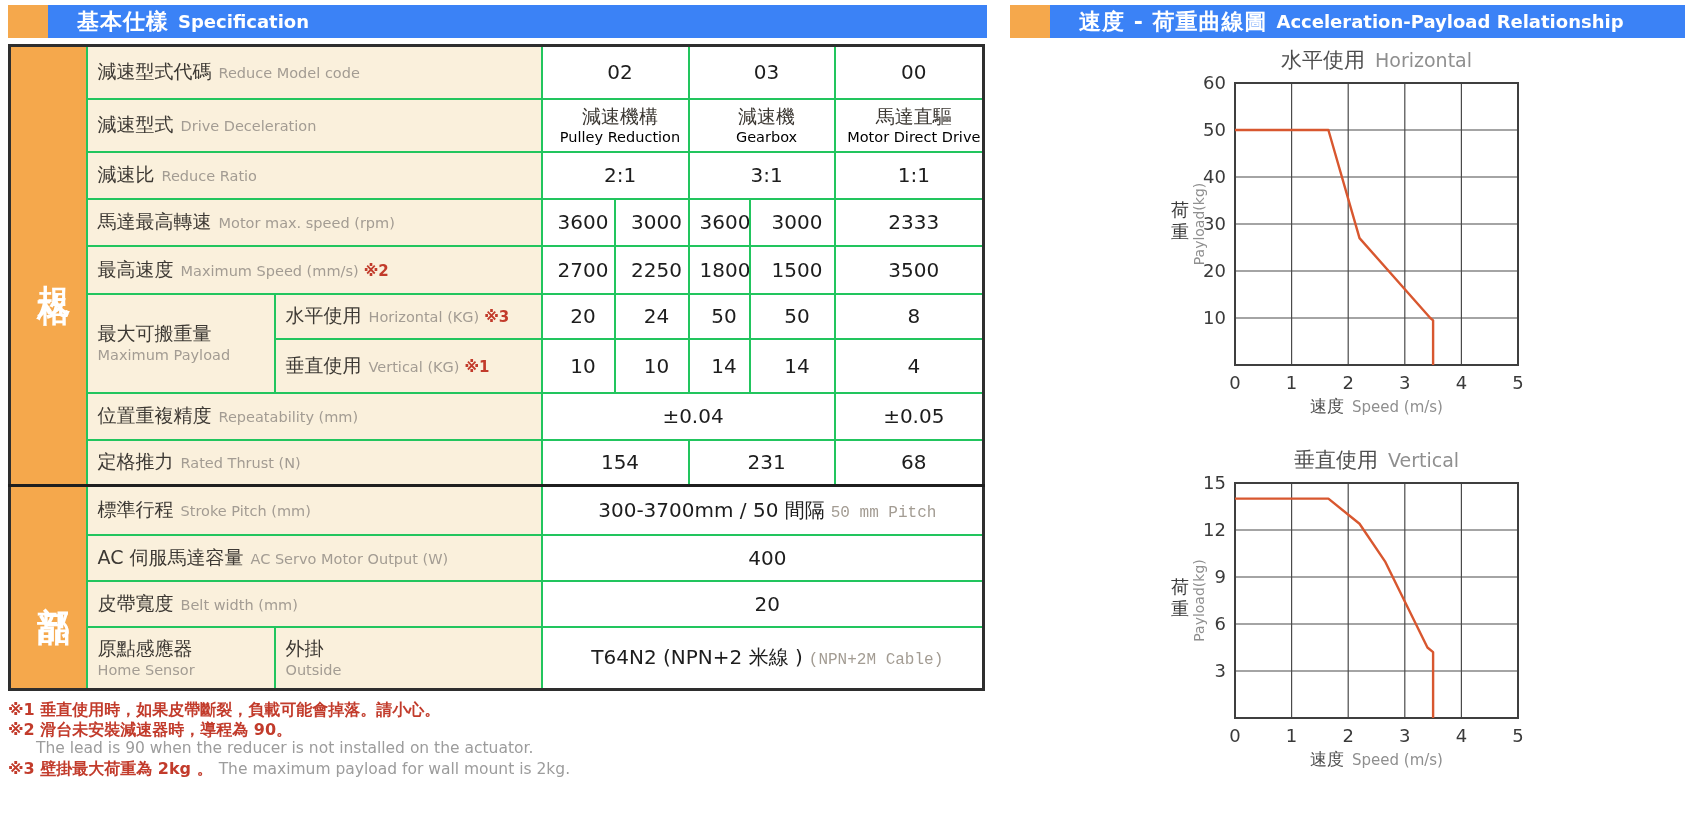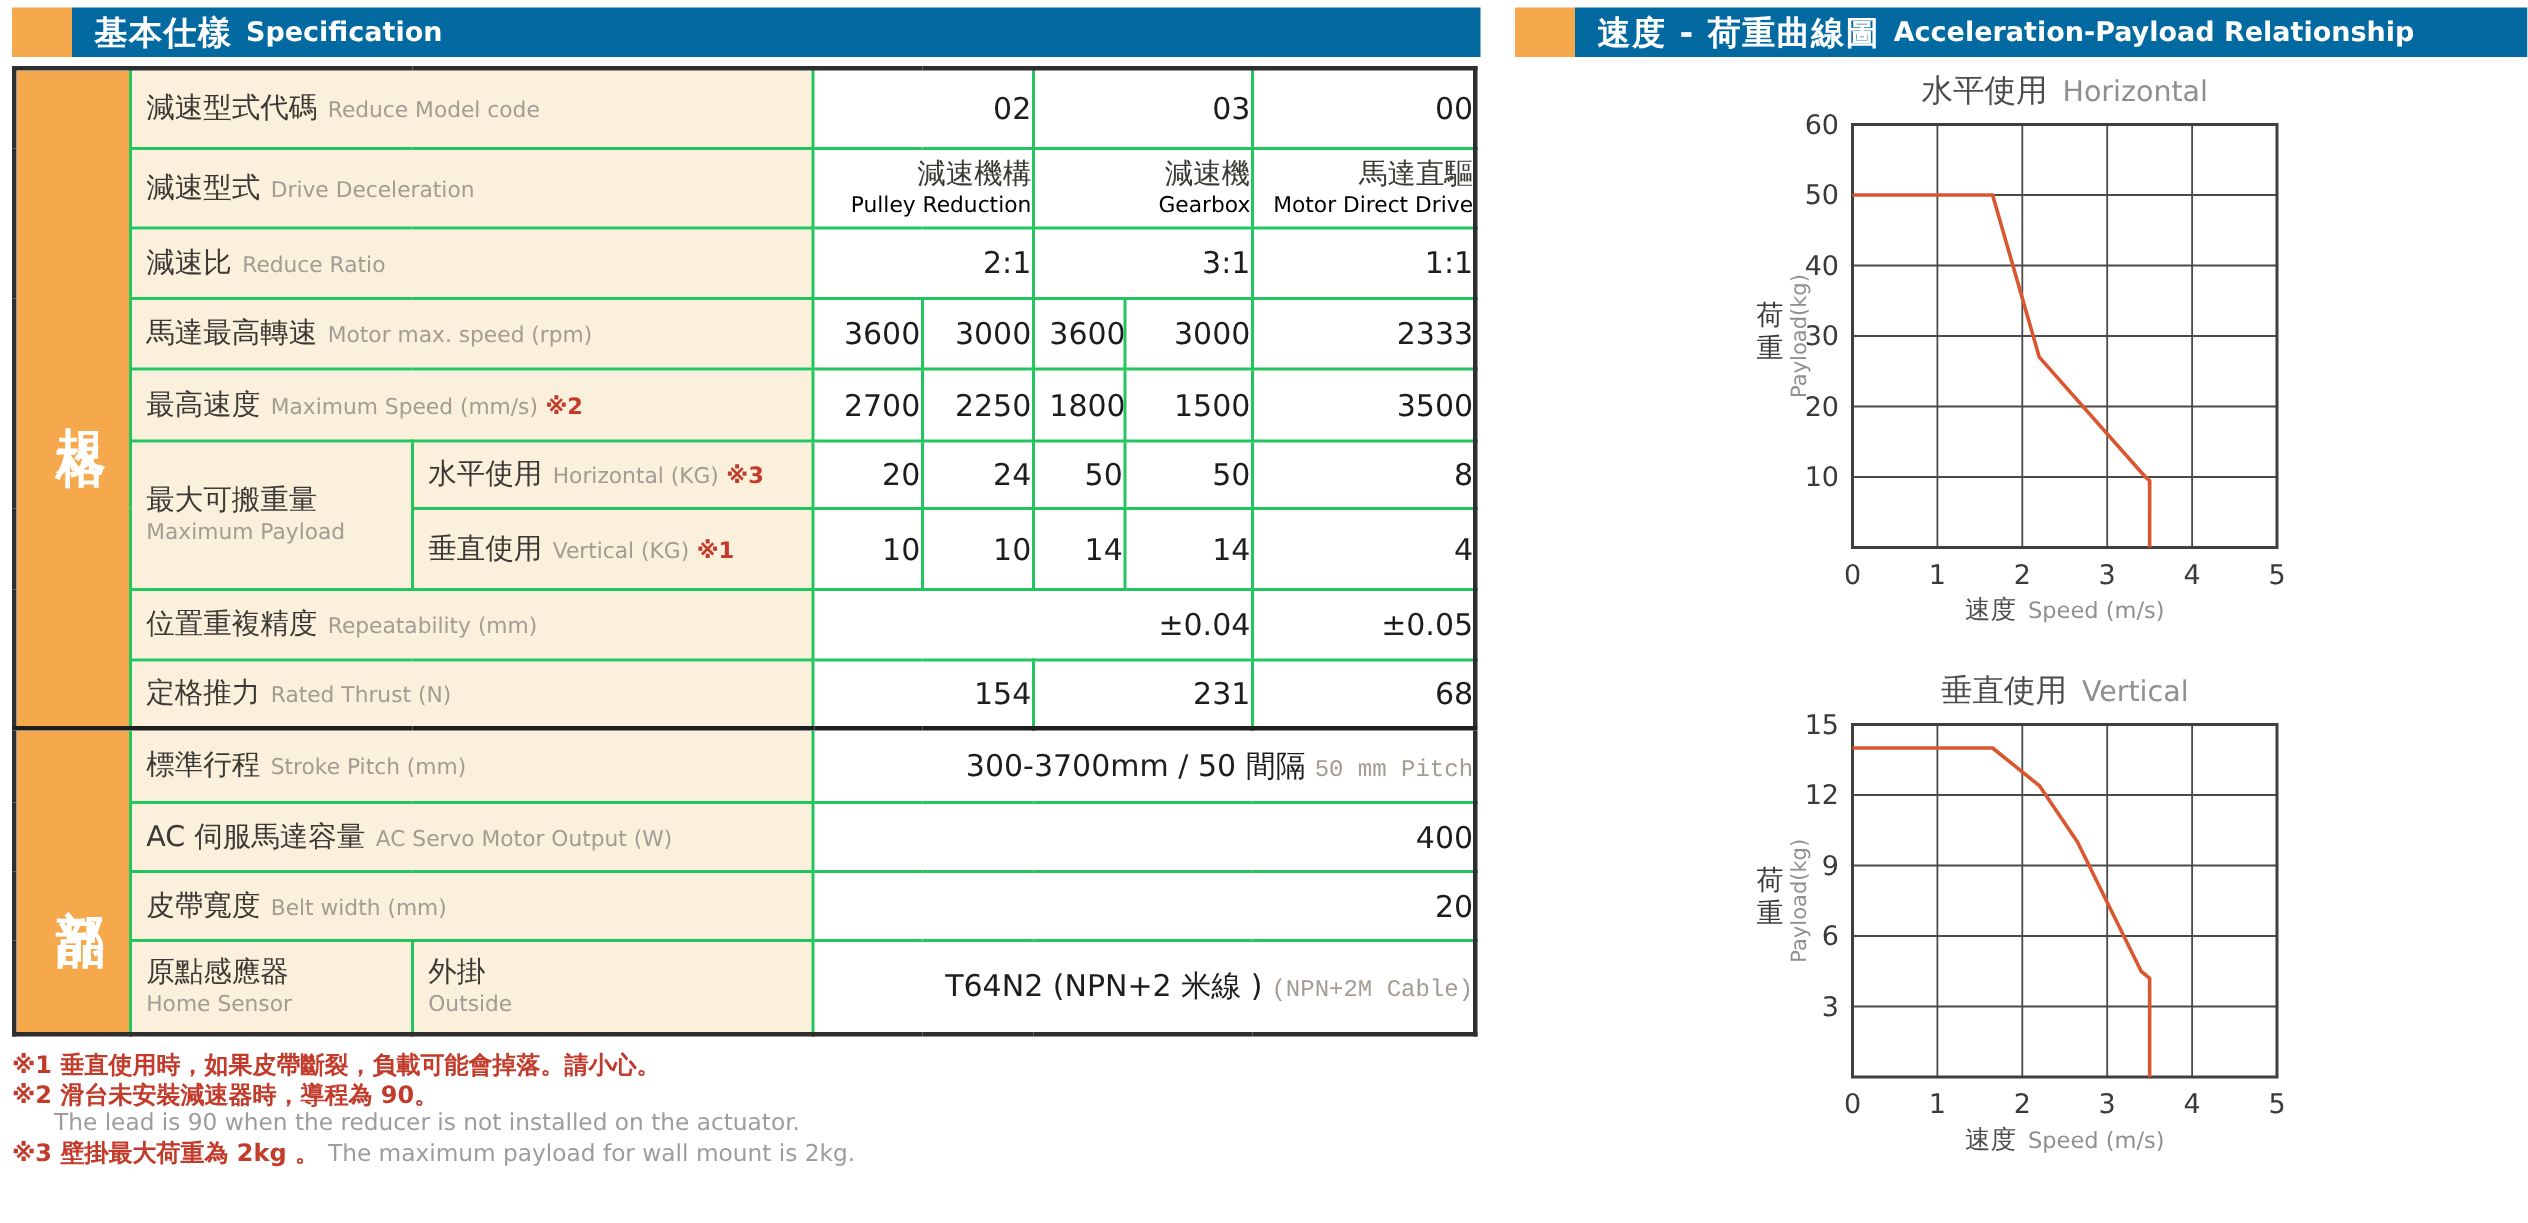--- a/index.html
+++ b/index.html
@@ -4,21 +4,21 @@
 <style>
   html,body{margin:0;padding:0;}
   body{
     width:1685px;height:815px;position:relative;background:#ffffff;
     font-family:"DejaVu Sans","Liberation Sans",sans-serif;
     -webkit-font-smoothing:antialiased;overflow:hidden;
   }
   
   .section-header{position:absolute;top:5px;height:33px;display:flex;}
   .accent-block{width:40px;height:100%;background:#F5A84C;flex:0 0 auto;}
-  .header-bar{background:#0369a1;color:#fff;display:flex;align-items:center;padding-left:15px;box-sizing:border-box;}
+  .header-bar{background:#3b82f6;color:#fff;display:flex;align-items:center;padding-left:29px;box-sizing:border-box;}
   .header-zh{font-size:22px;font-weight:bold;letter-spacing:1px;}
   .header-en{font-size:18px;font-weight:bold;margin-left:9px;}
   #left-header{left:8px;}
   #left-header .header-bar{width:939px;}
   #right-header{left:1010px;}
   #right-header .header-bar{width:635px;}
 
   
   table.spec{
     position:absolute;left:8px;top:44px;width:974px;
@@ -28,21 +28,21 @@
   table.spec td{
     border:2px solid #22c55e;padding:0 0 0 10px;vertical-align:middle;
     overflow:hidden;white-space:nowrap;
   }
   td.sidebar{
     background:#F5A84C;color:#fff;text-align:center;padding:0;
     font-size:33px;font-weight:bold;
     writing-mode:vertical-rl;text-orientation:upright;letter-spacing:8px;
   }
   td.lbl{background:#FAF0DC;}
-  td.val{background:#fff;text-align:right;padding:0;}
+  td.val{background:#fff;text-align:center;padding:0;}
   .zh{font-size:19px;color:#3c3833;}
   .en{font-size:14.5px;color:#A39C93;margin-left:7px;}
   .note-red{color:#C23B2B;font-size:15px;font-weight:bold;margin-left:5px;}
   .vnum{font-size:20px;color:#1d1d1d;}
   .vzh{font-size:19px;color:#3c3833;display:block;line-height:1.25;}
   .ven{font-size:14.5px;color:#000000;display:block;line-height:1.15;}
   .vgray{font-size:16px;color:#A39C93;margin-left:6px;font-family:Liberation Mono, monospace;}
   .two-line .zh,.two-line .en{display:block;margin-left:0;line-height:1.3;}
   tr.section-start td{border-top:3px solid #1f1f1f;}
   td.thin-l{border-left:1px solid #9a9a9a;}

